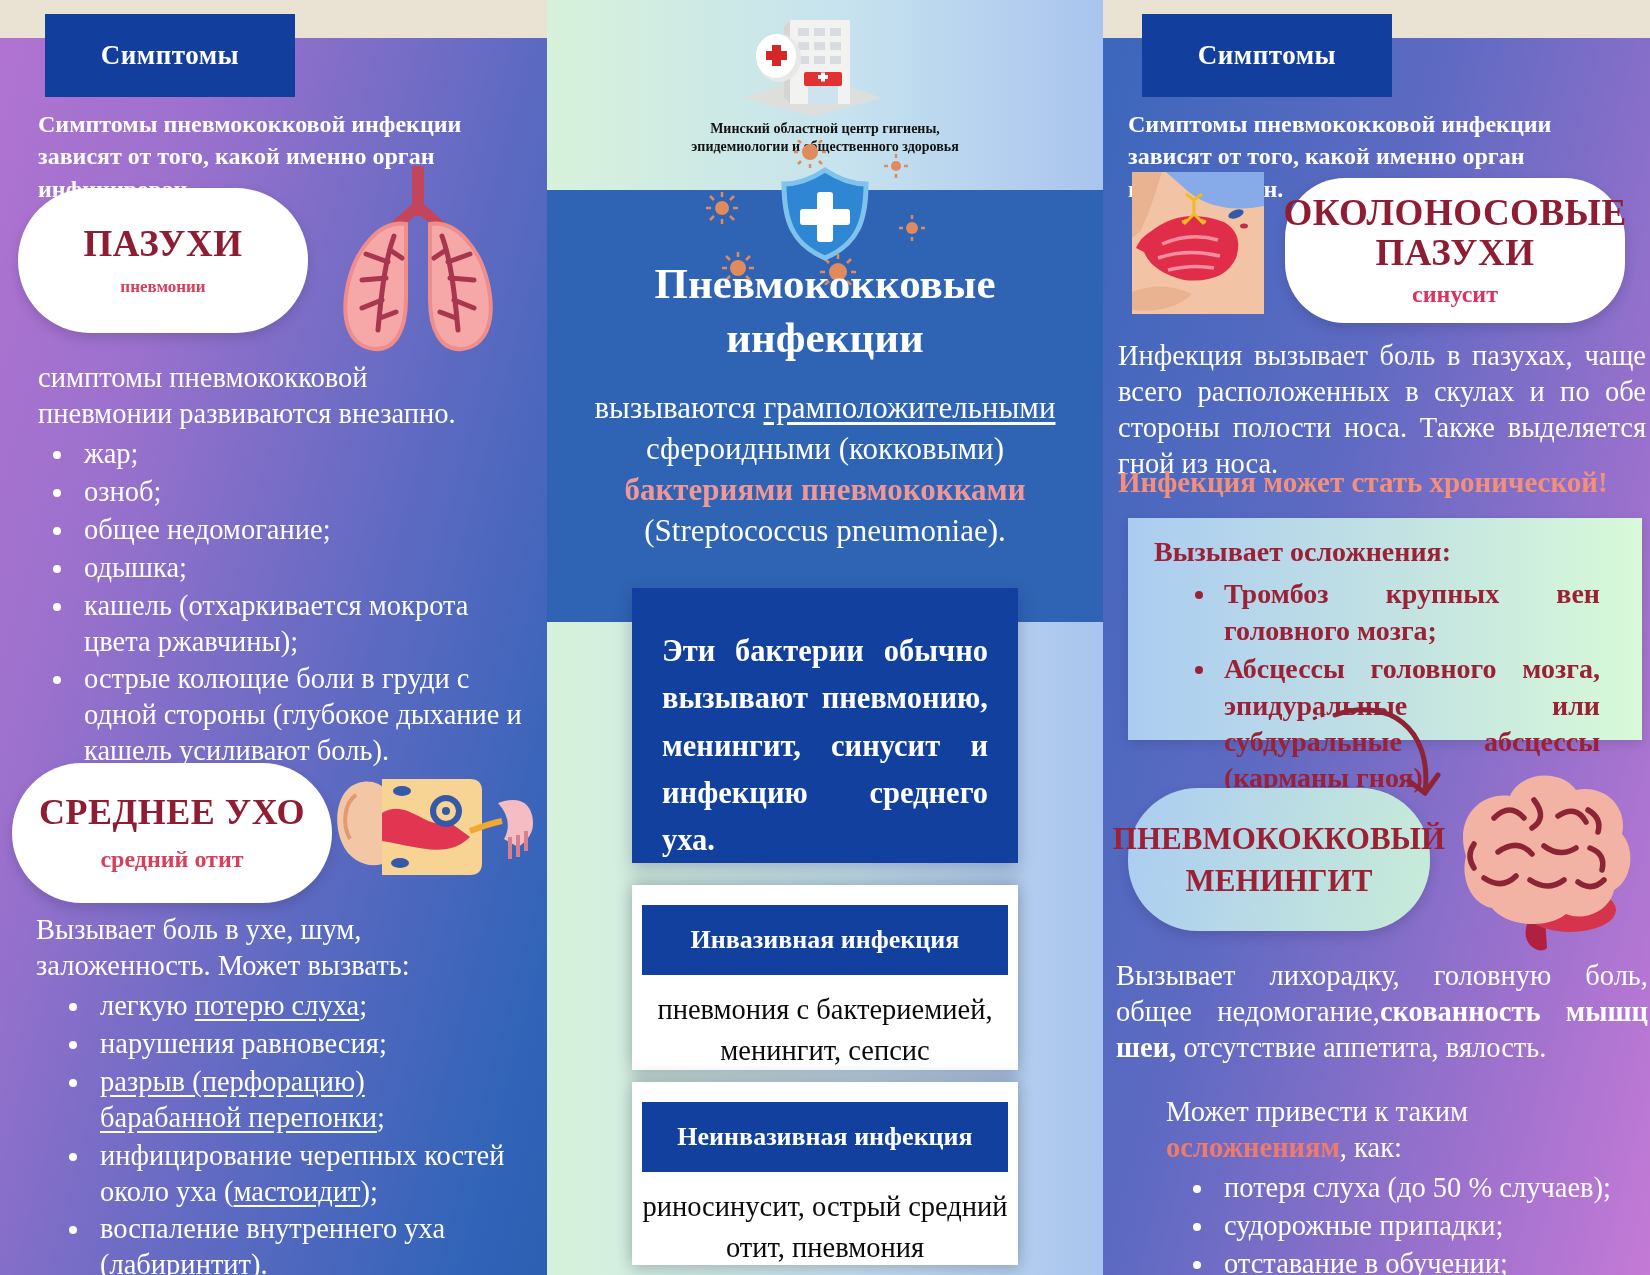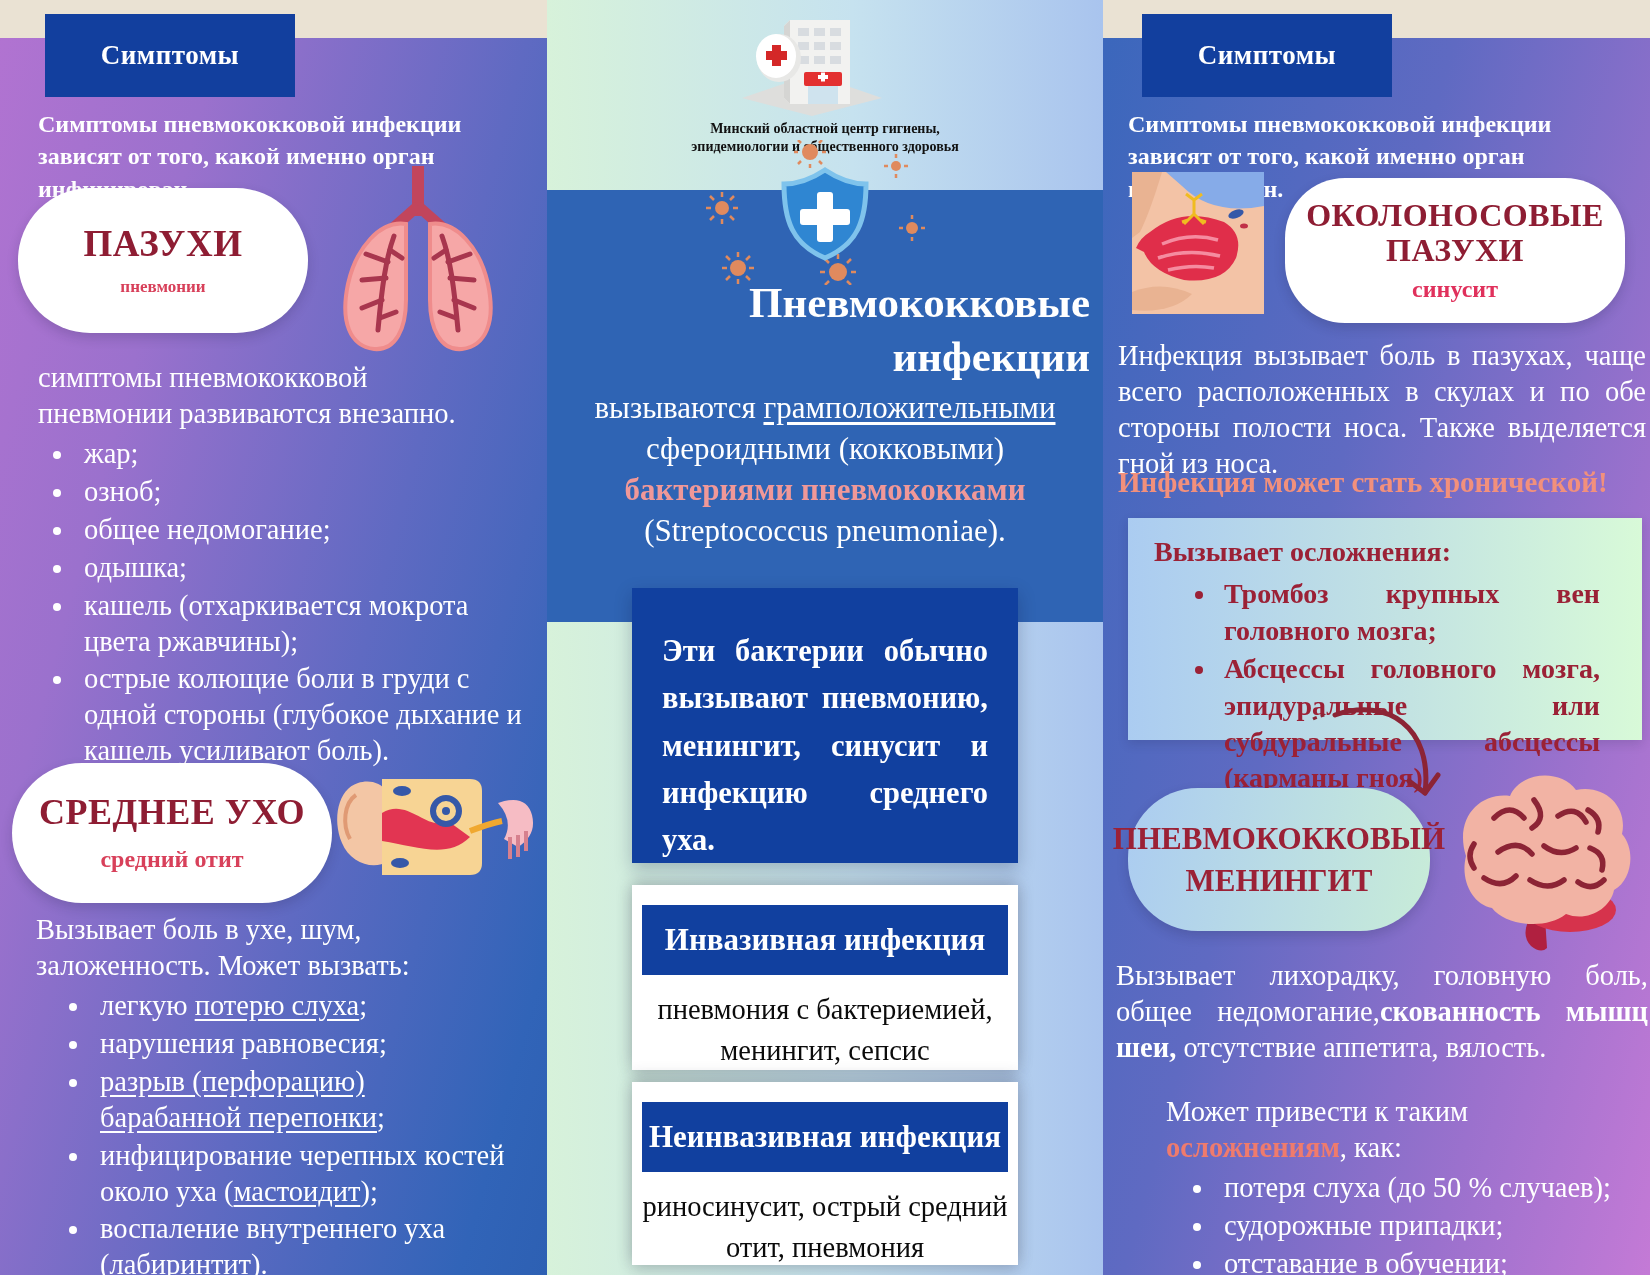--- a/index.html
+++ b/index.html
@@ -32,21 +32,21 @@
   
   .org-caption{color:#111111;font-weight:bold;font-size:14px;text-align:center;line-height:1.3;}
   .mid-title{color:#ffffff;font-weight:bold;font-size:43px;text-align:center;line-height:1.25;}
   .mid-sub{color:#ffffff;font-size:31px;text-align:center;line-height:1.32;}
   .mid-sub .pink{color:#f09898;font-weight:bold;}
   .navy-box{background:#11409f;color:#ffffff;font-weight:bold;font-size:30.5px;
       line-height:1.55;text-align:justify;padding:40px 30px;box-sizing:border-box;
       box-shadow:0 6px 16px rgba(10,20,60,.25);}
   .card{background:#ffffff;box-shadow:0 -5px 14px rgba(60,60,80,.25),0 6px 14px rgba(60,60,80,.2);
       box-sizing:border-box;padding:20px 10px;}
-  .card-hdr{background:#11409f;color:#ffffff;font-weight:bold;font-size:31px;
+  .card-hdr{background:#11409f;color:#ffffff;font-weight:bold;font-size:26px;
       display:flex;align-items:center;justify-content:center;height:70px;}
   .card-body{color:#0b0b0b;font-size:28.5px;text-align:center;line-height:1.45;margin-top:14px;}
   
   .grad-box{background:linear-gradient(90deg,#abccf1 0%,#c3e3e2 55%,#d8fad8 100%);
       color:#9b2136;font-weight:bold;font-size:28px;line-height:1.3;
       box-sizing:border-box;padding:16px 26px;box-shadow:0 4px 10px rgba(30,30,60,.15);}
   .grad-box ul{padding-left:48px;margin-top:6px;}
   .grad-box li{padding-left:6px;margin:2px 16px;text-align:justify;}
   .grad-pill{background:linear-gradient(100deg,#abccf1 0%,#c8ecd8 100%);border-radius:70px;
       display:flex;flex-direction:column;align-items:center;justify-content:center;
@@ -186,21 +186,21 @@
           <path d="M38 117 v-5 M38 139 v5 M27 128 h-5 M49 128 h5 M30 120 l-4 -4 M46 120 l4 -4 M30 136 l-4 4 M46 136 l4 4"></path>
           <path d="M138 119 v-5 M138 145 v5 M125 132 h-5 M151 132 h5 M129 123 l-4 -4 M147 123 l4 -4 M129 141 l-4 4 M147 141 l4 4"></path>
         </g>
       </g>
       <path d="M125 30 C140 40 155 44 166 44 C166 80 158 104 125 118 C92 104 84 80 84 44 C95 44 110 40 125 30 Z" fill="#2f86d2" stroke="#7fc3ec" stroke-width="5"></path>
       <rect x="117" y="52" width="16" height="50" rx="3" fill="#ffffff"></rect>
       <rect x="100" y="69" width="50" height="16" rx="3" fill="#ffffff"></rect>
     </svg>
   </div>
 
-  <div class="abs mid-title" style="left:560px;top:276px;width:530px;text-align:right;">
+  <div class="abs mid-title" style="left:560px;top:257px;width:530px;">
     <div>Пневмококковые</div>
     <div>инфекции</div>
   </div>
 
   <div class="abs mid-sub" style="left:552px;top:388px;width:546px;">
     <div><span>вызываются </span><span class="u">грамположительными</span></div>
     <div>сфероидными (кокковыми)</div>
     <div class="pink">бактериями пневмококками</div>
     <div>(Streptococcus pneumoniae).</div>
   </div>
@@ -241,21 +241,21 @@
       <path d="M0 120 Q30 108 60 122 Q40 142 0 138 Z" fill="#e9b392"></path>
       <g stroke="#f0bc20" stroke-width="3" fill="none">
         <path d="M62 28 v14 M62 42 l-10 10 M62 42 l10 10 M56 48 l-6 2 M68 48 l6 2 M62 28 l-8 -6 M62 28 l8 -6"></path>
       </g>
       <ellipse cx="104" cy="42" rx="8" ry="4" fill="#3558a8" transform="rotate(-20 104 42)"></ellipse>
       <ellipse cx="112" cy="54" rx="4" ry="2.5" fill="#c03048"></ellipse>
     </svg>
   </div>
 
   <div class="abs pill" style="left:1285px;top:178px;width:340px;height:145px;border-radius:60px;">
-    <div class="pill-title" style="font-size:32px;">
+    <div class="pill-title" style="font-size:37px;">
       <div>ОКОЛОНОСОВЫЕ</div>
       <div>ПАЗУХИ</div>
     </div>
     <div class="pill-sub" style="font-size:24px;margin-top:8px;color:#e0315c;">синусит</div>
   </div>
 
   <div class="abs body-txt jst" style="left:1118px;top:338px;width:528px;">Инфекция вызывает боль в пазухах, чаще всего  расположенных в скулах и по обе стороны полости носа. Также выделяется гной из носа.</div>
 
   <div class="abs salmon" style="left:1118px;top:466px;width:540px;font-size:29px;">Инфекция может стать хронической!</div>
 

